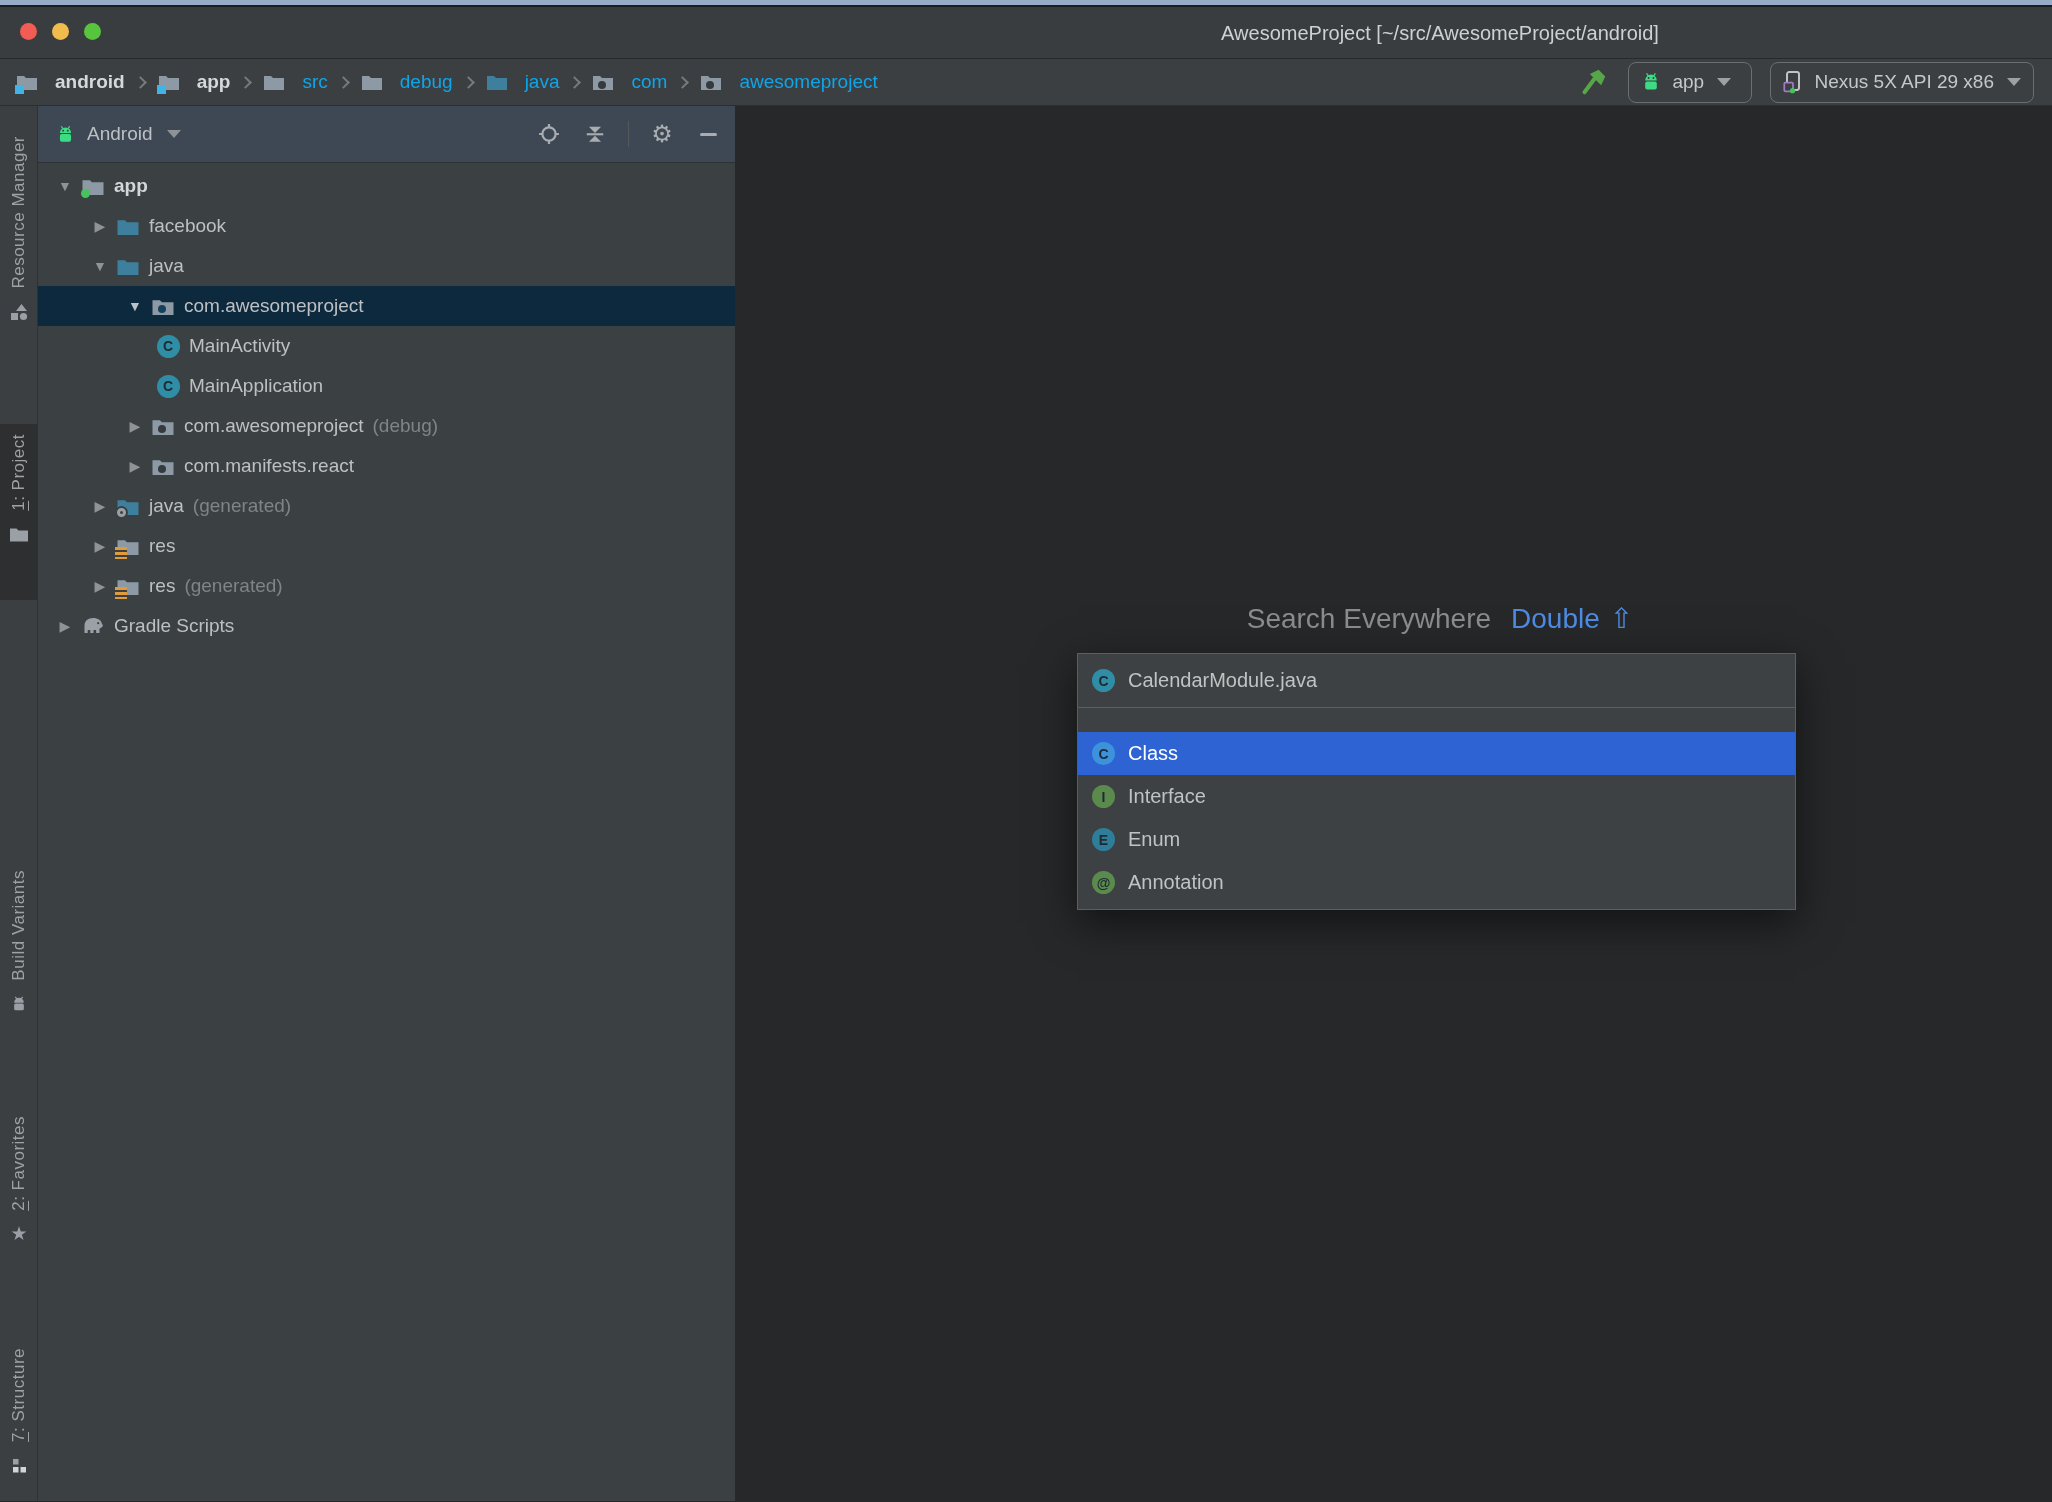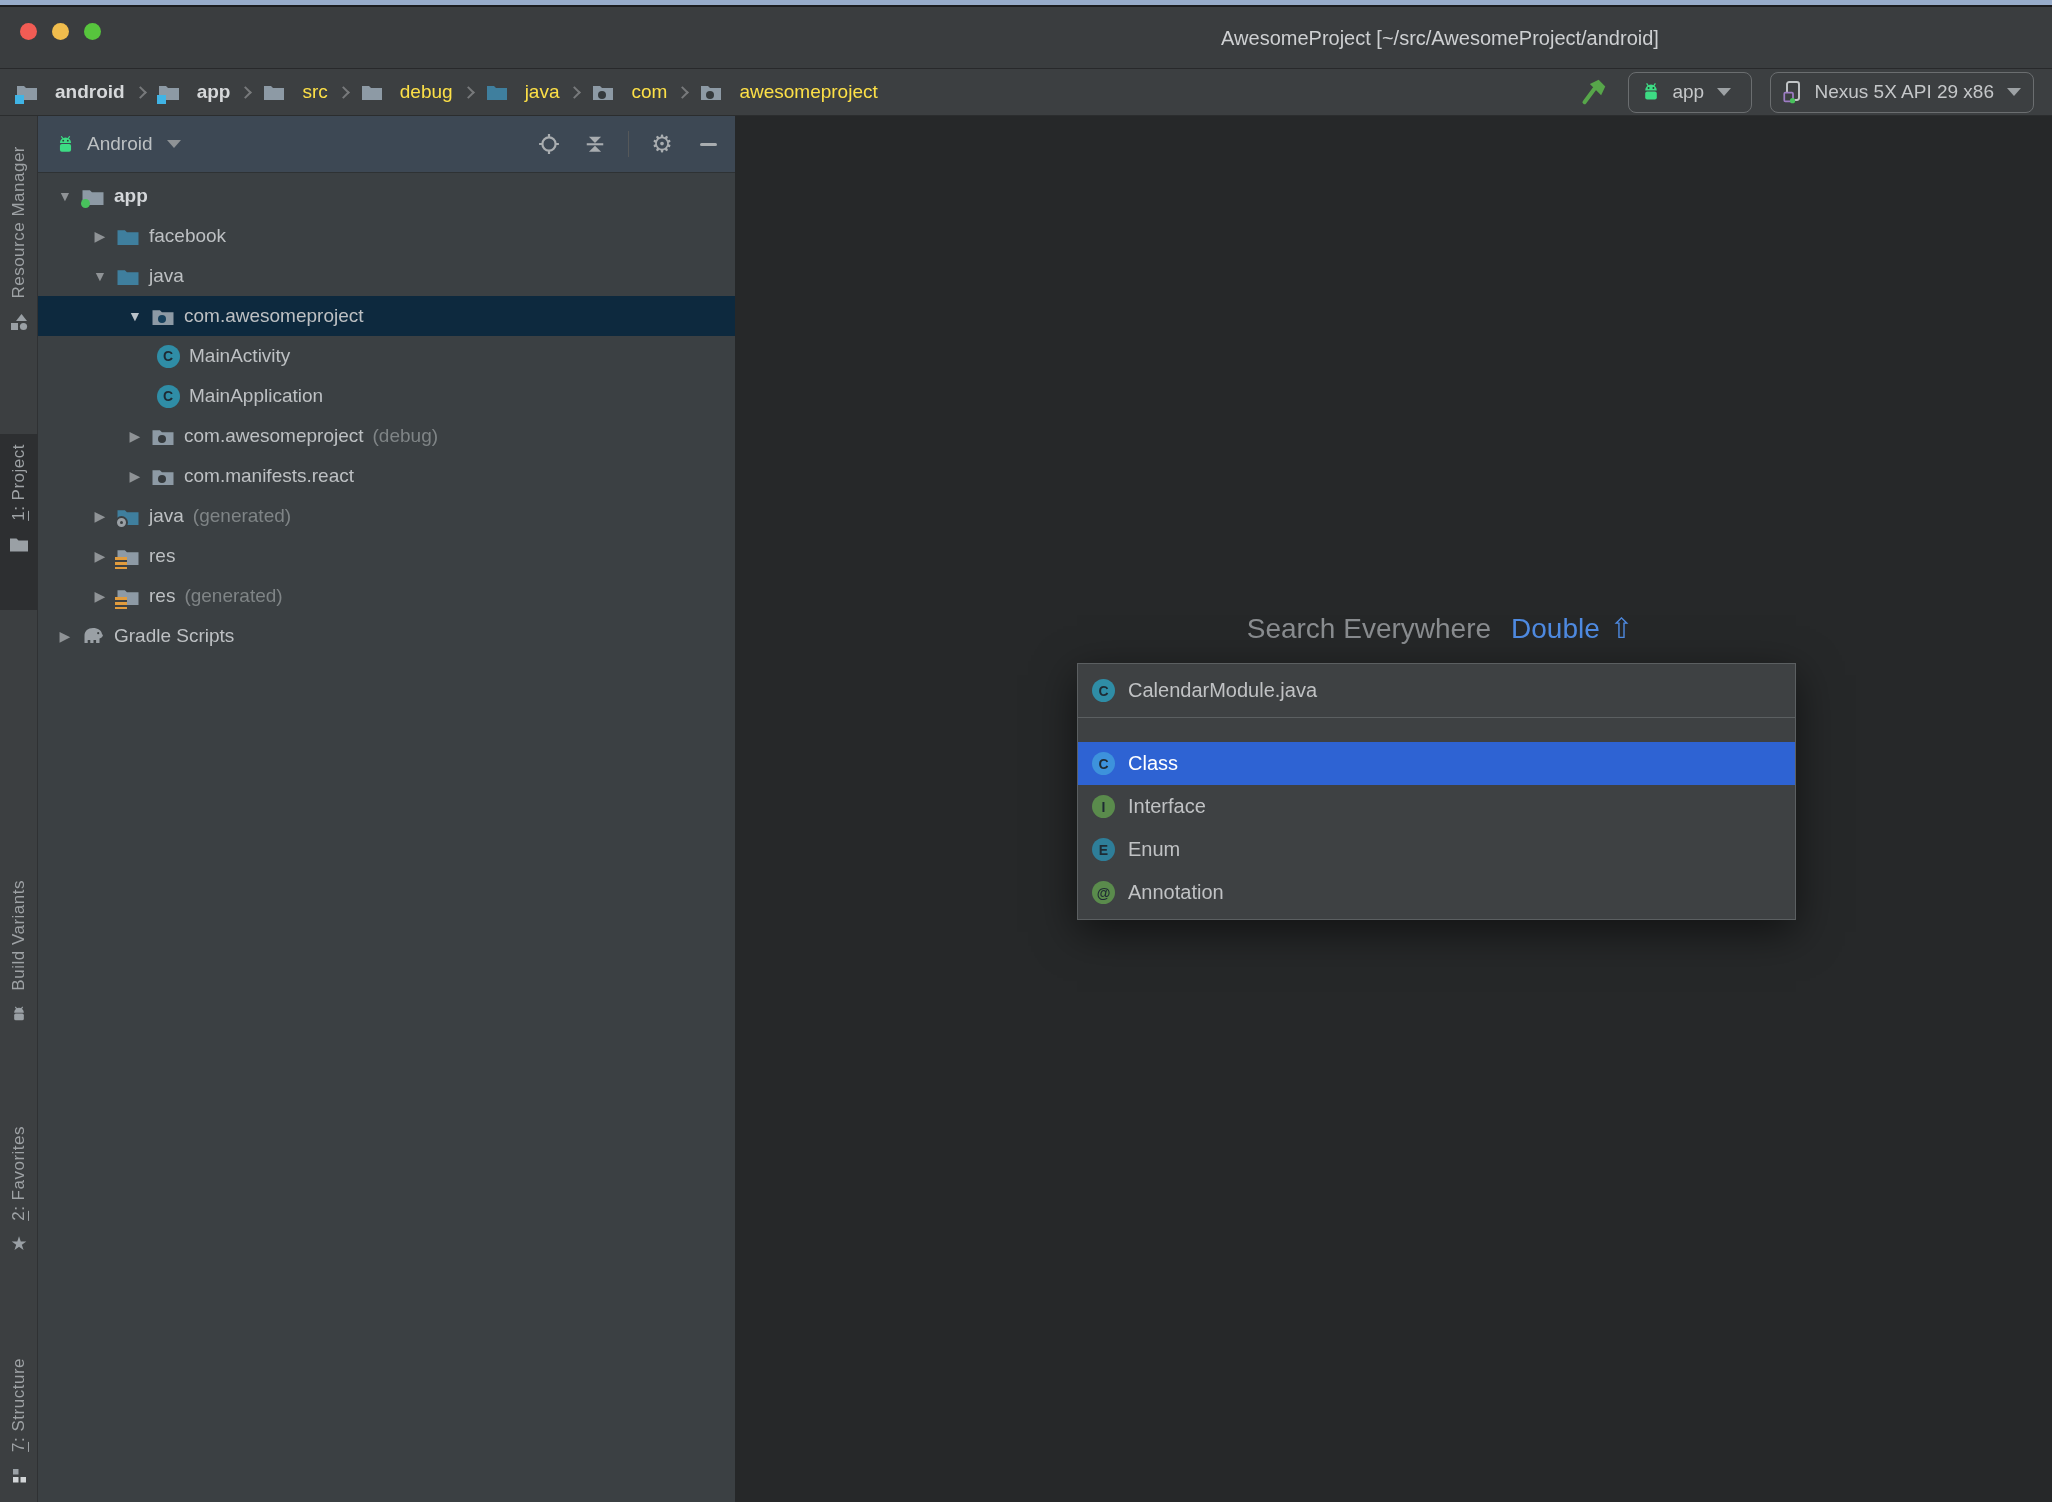--- a/index.html
+++ b/index.html
@@ -3,35 +3,35 @@
 <meta charset="utf-8">
 <style>
   * { margin:0; padding:0; box-sizing:border-box; }
   html,body { width:2052px; height:1502px; overflow:hidden; background:#262829;
               font-family:"Liberation Sans", sans-serif; -webkit-font-smoothing:antialiased; }
 
   
   .top-strip { height:7px; background:#97acca; border-bottom:2px solid #1c1d1f; }
 
   
-  .titlebar { position:relative; height:62px; background:#3a3d3f; border-bottom:1px solid #28292b; }
+  .titlebar { position:relative; height:52px; background:#3a3d3f; border-bottom:1px solid #28292b; }
   .traffic { position:absolute; left:20px; top:16px; display:flex; gap:15px; }
   .light { width:17px; height:17px; border-radius:50%; }
   .light.red { background:#f15c54; }
   .light.yellow { background:#f0bd4d; }
   .light.green { background:#57c53d; }
   .win-title { position:absolute; left:1440px; top:50%; transform:translate(-50%,-50%);
                color:#ced0d2; font-size:20px; white-space:nowrap; }
 
   
   .main-toolbar { display:flex; align-items:center; height:47px; background:#3c3f41;
                   border-bottom:1px solid #2b2d2e; padding:0 18px 0 14px; }
   .crumbs { display:flex; align-items:center; gap:9px; }
   .crumb { display:flex; align-items:center; gap:7px; cursor:default; }
-  .crumb-label { font-size:19px; color:#fde047; }
+  .crumb-label { font-size:19px; color:#0ea5e9; }
   .crumb-label.bold { font-weight:bold; color:#d6d8da; }
   .crumb-sep { width:9px; height:9px; border-top:2px solid #77797b; border-right:2px solid #77797b;
                transform:rotate(45deg); margin:0 2px; }
   .toolbar-right { margin-left:auto; display:flex; align-items:center; gap:18px; }
   .combo { display:flex; align-items:center; gap:9px; height:41px; padding:0 12px 0 10px;
            border:1px solid #6b6e70; border-radius:8px; color:#c5c7c9; font-size:19px; }
   .caret-down { width:0; height:0; border-left:7px solid transparent; border-right:7px solid transparent;
                 border-top:8px solid #9da1a4; margin-left:4px; }
 
   

